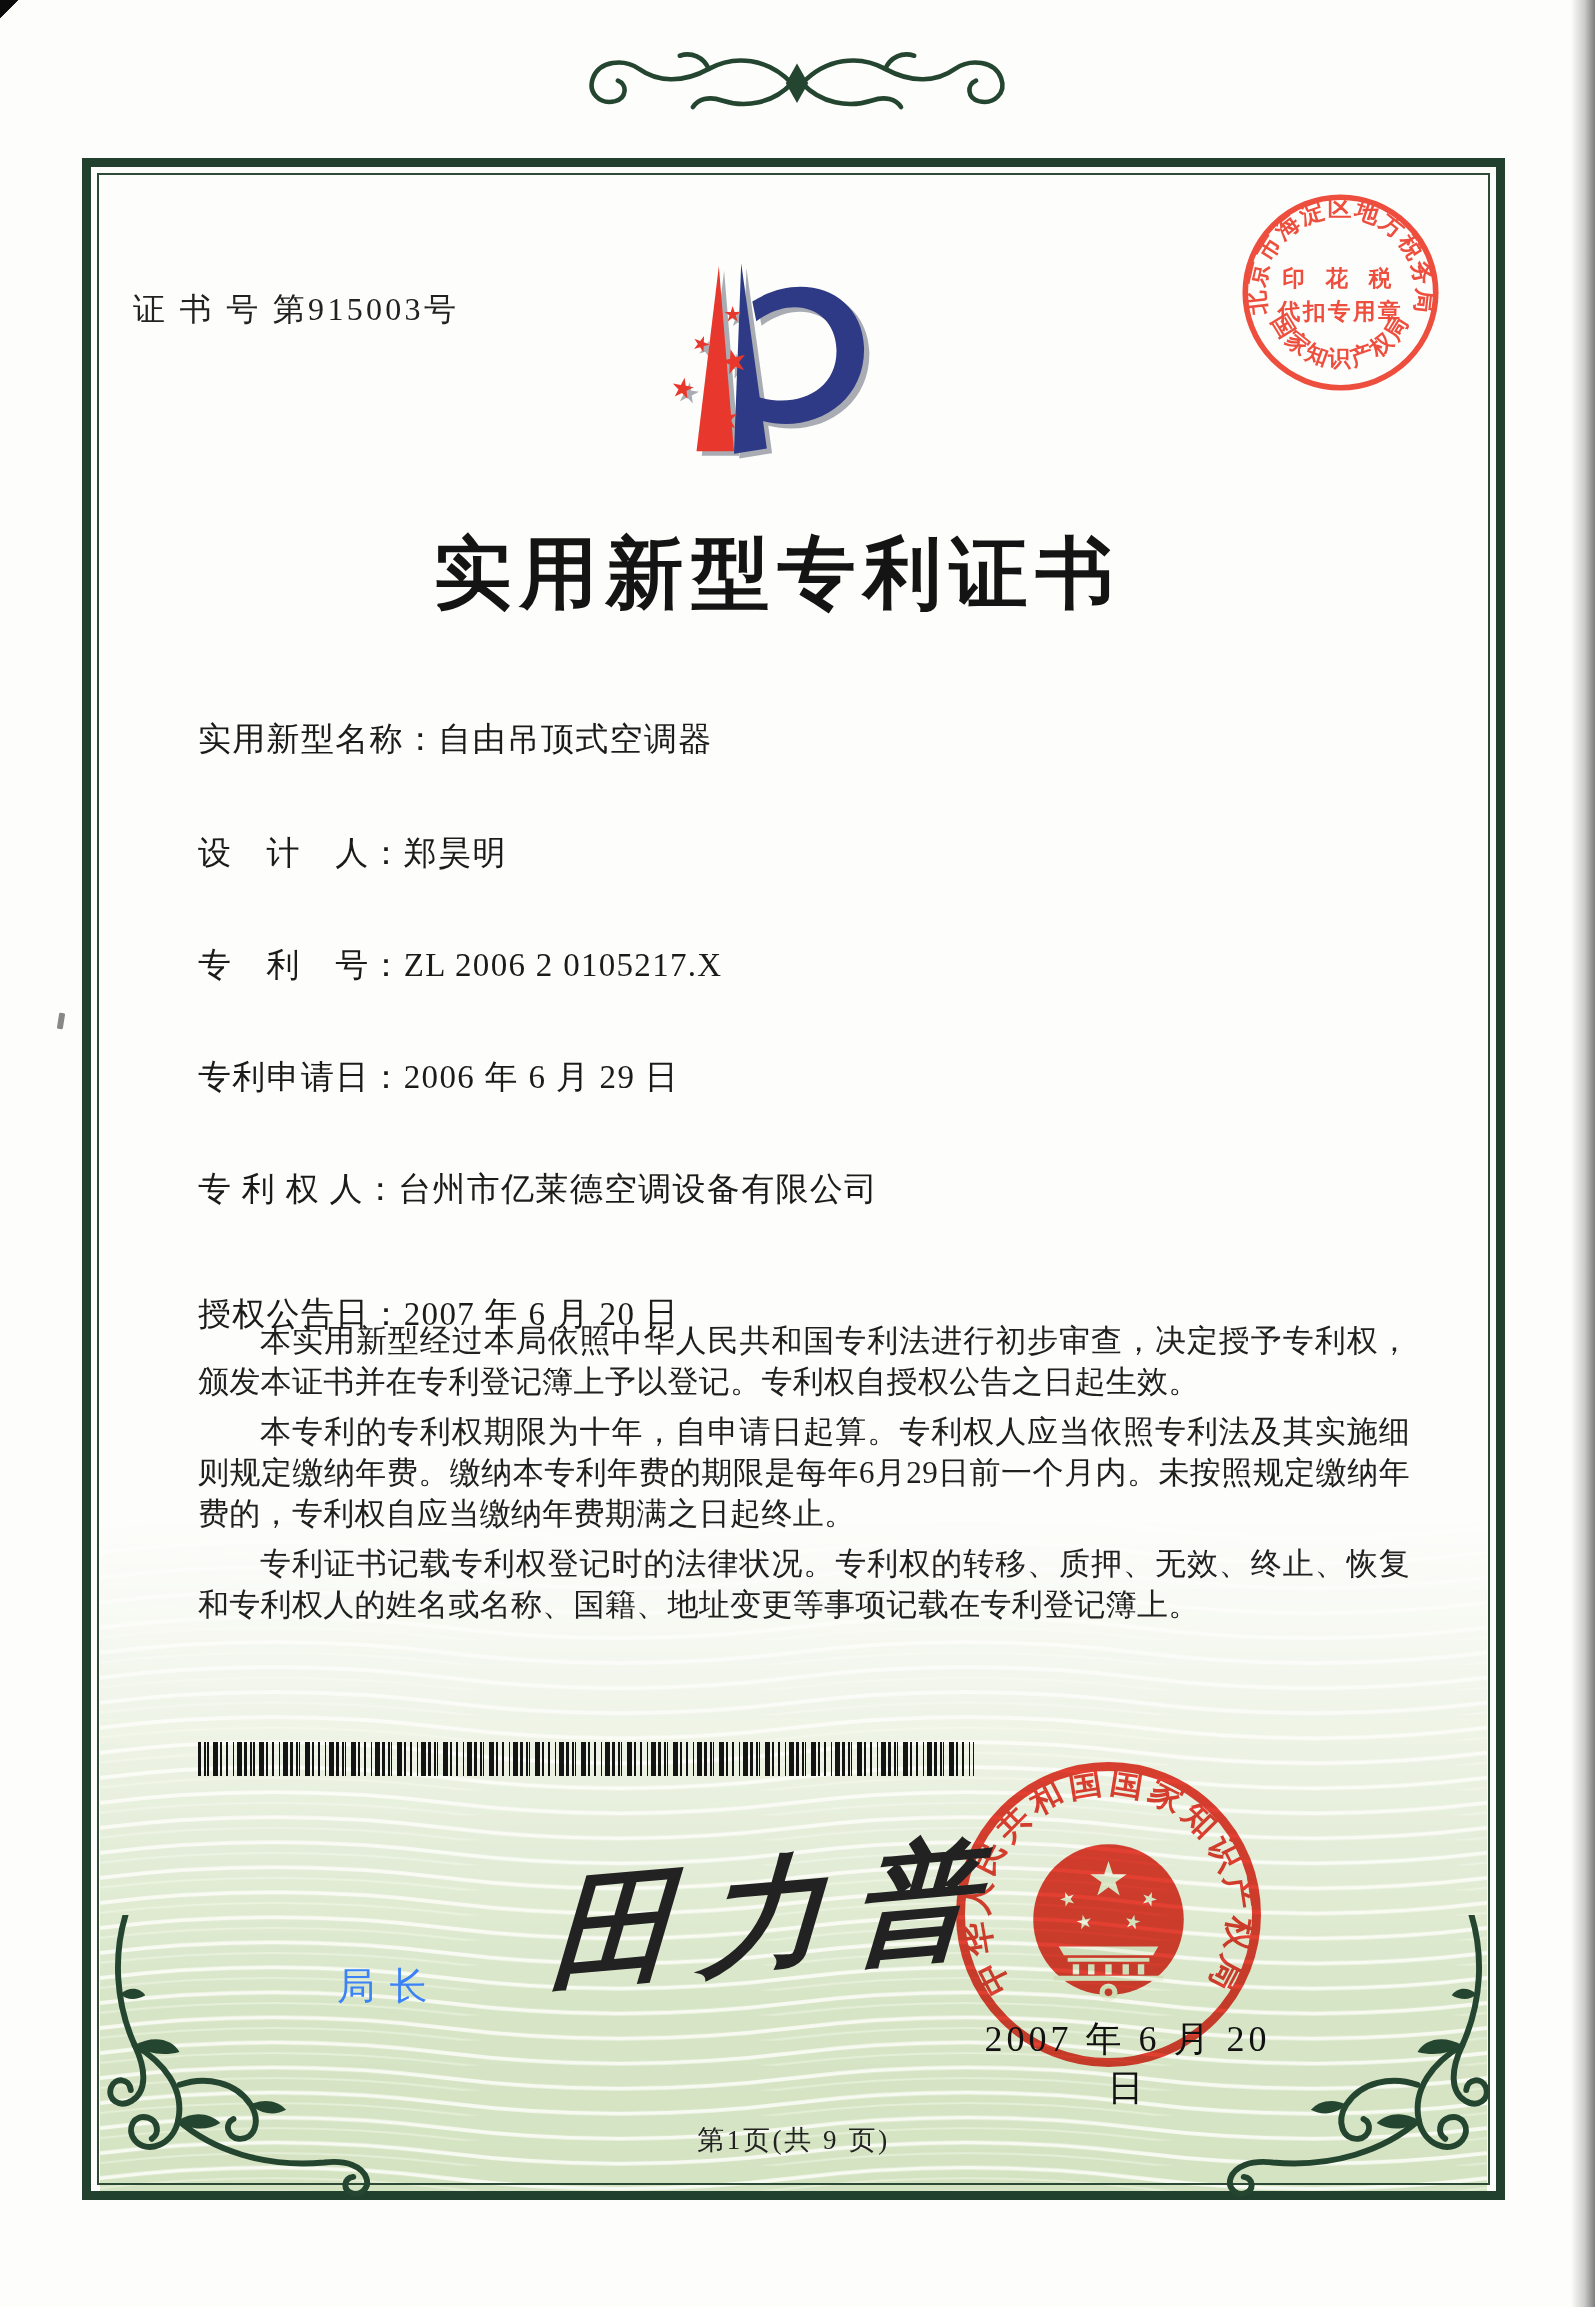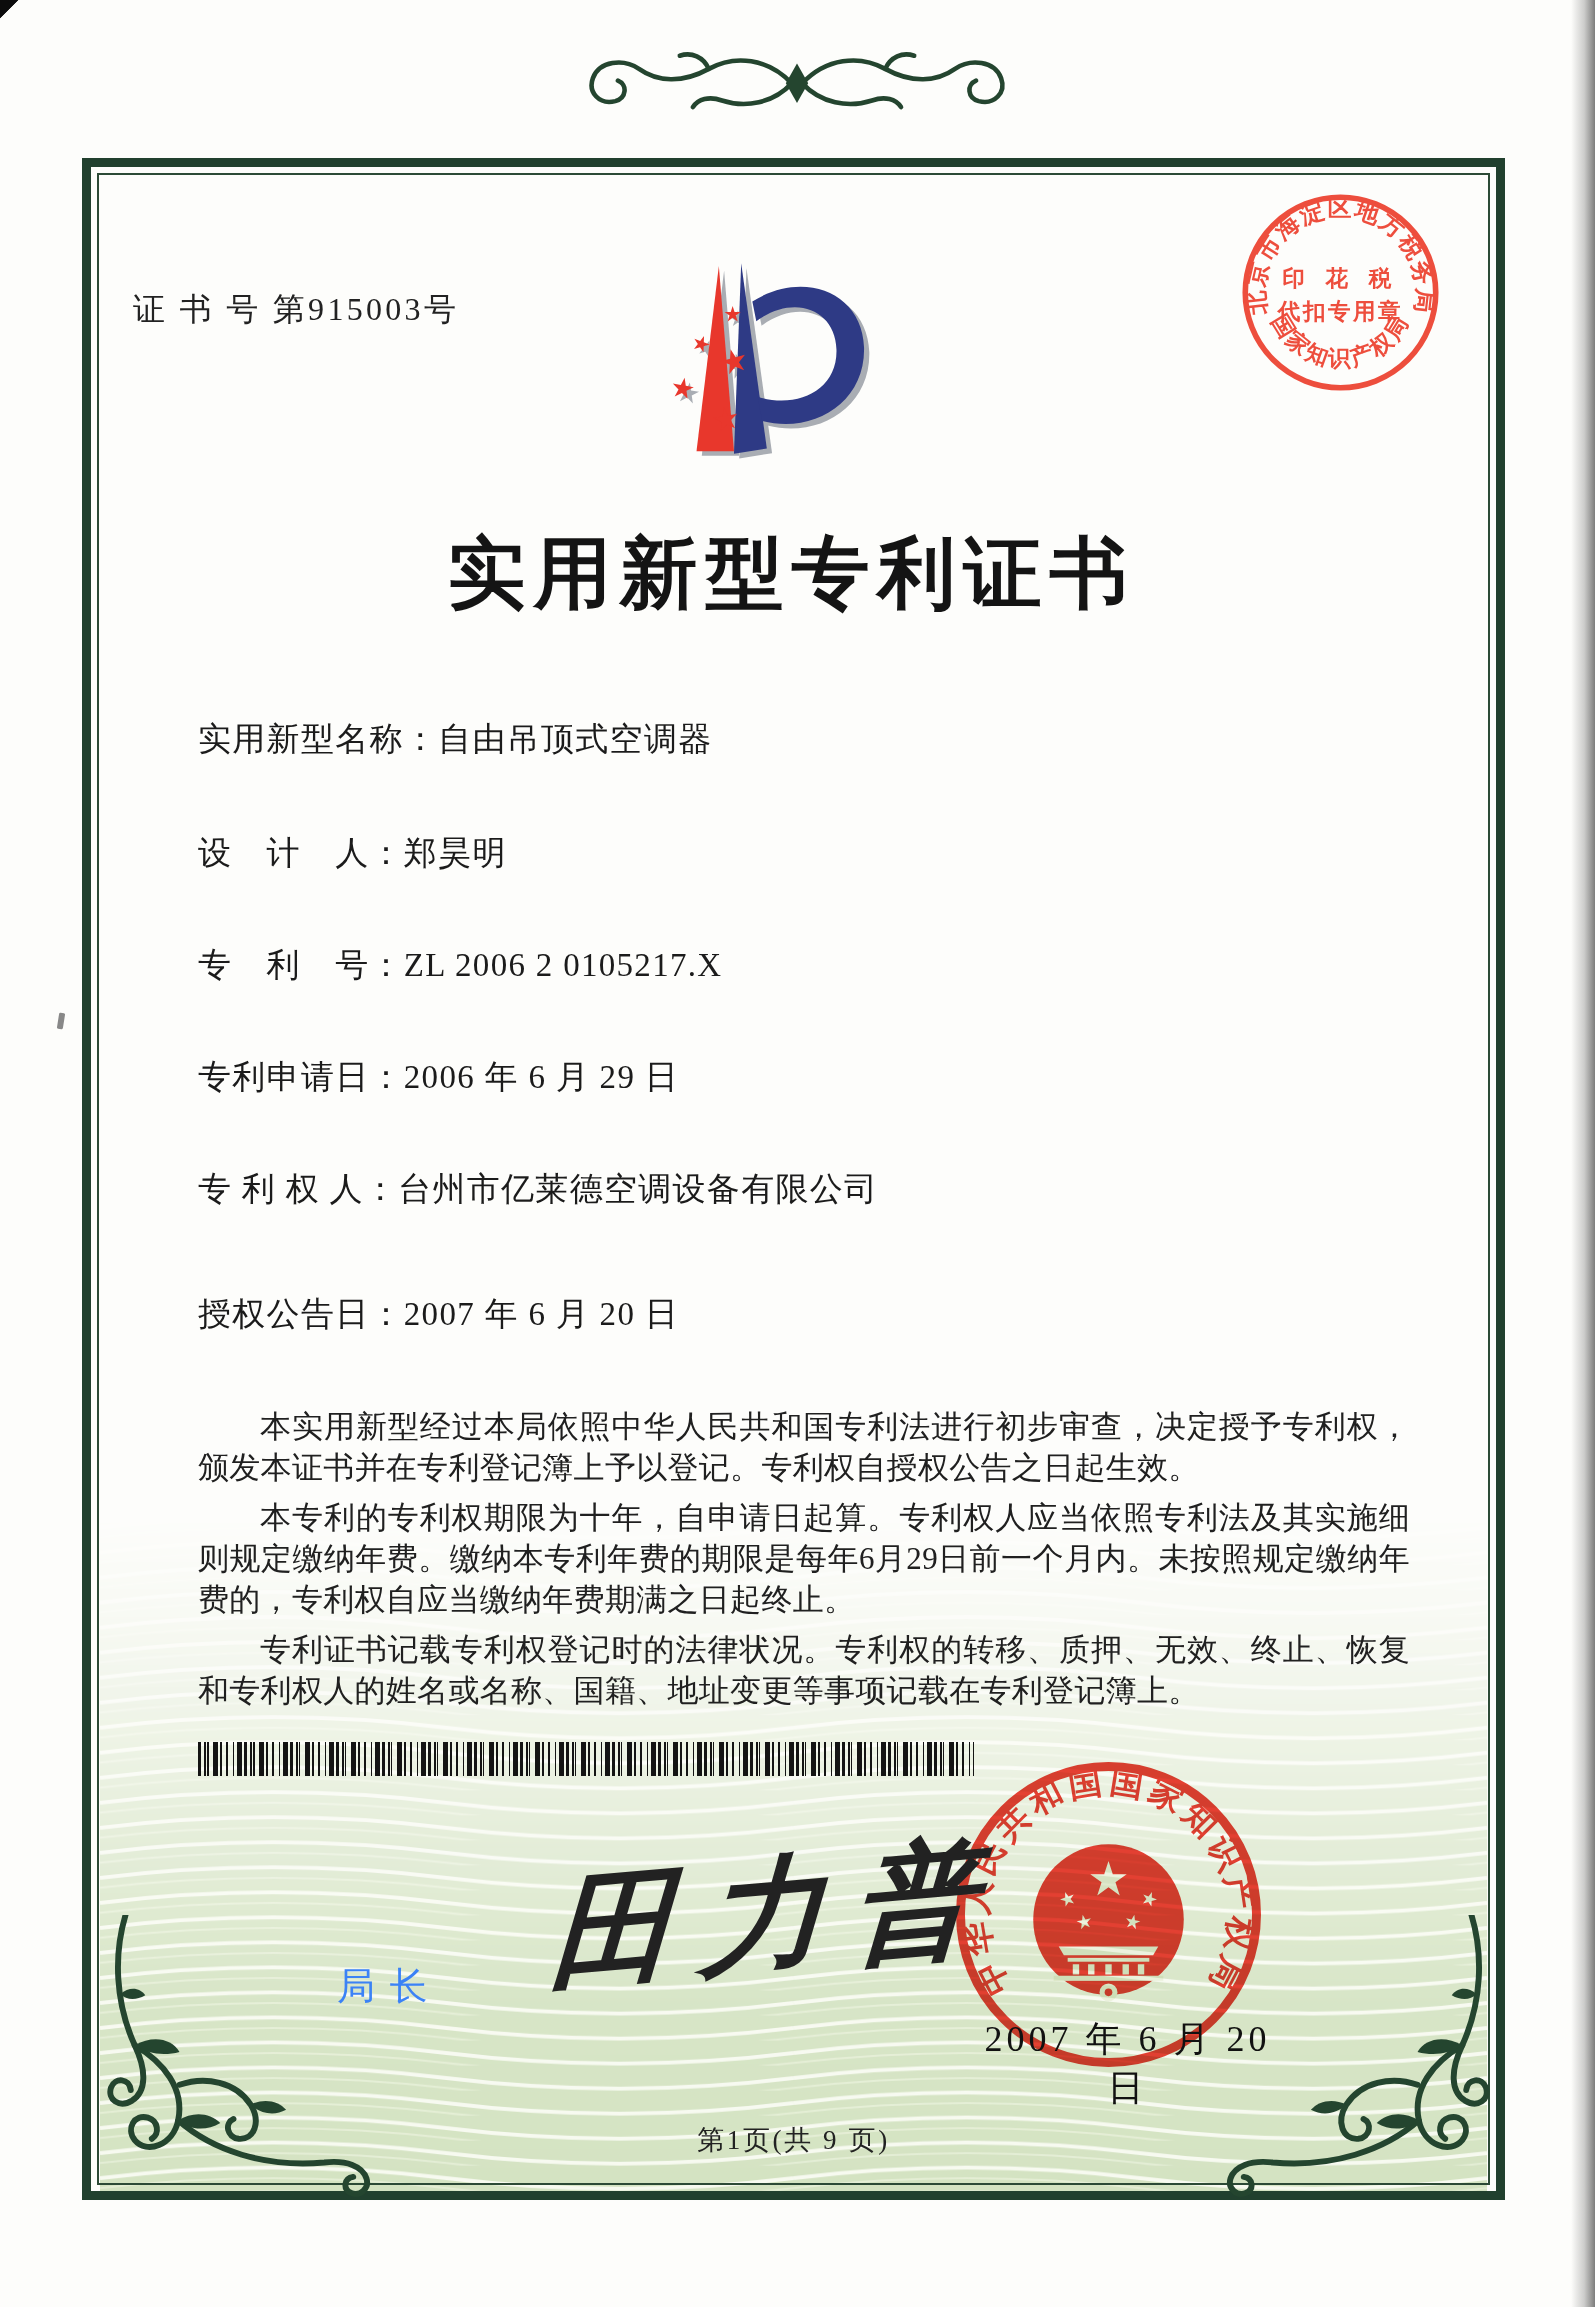--- a/index.html
+++ b/index.html
@@ -29,30 +29,30 @@
   .top-ornament{position:absolute;left:560px;top:38px;width:474px;height:92px;}
   .corner{position:absolute;width:290px;height:283px;}
   .corner-bl{left:99px;top:1915px;}
   .corner-br{right:97px;top:1915px;transform:scaleX(-1);}
 
   
   .cert-no{position:absolute;left:133px;top:288px;font-size:32px;letter-spacing:3.3px;color:#222;}
   .logo{position:absolute;left:655px;top:262px;width:221px;height:205px;}
   .tax-seal{position:absolute;left:1234px;top:186px;width:213px;height:213px;mix-blend-mode:multiply;opacity:.95;}
 
-  .title{position:absolute;left:100px;top:522px;width:1383px;text-align:center;
+  .title{position:absolute;left:86px;top:522px;width:1383px;text-align:center;
       font-size:78px;font-weight:bold;letter-spacing:8px;color:#141414;}
 
   
   .field{position:absolute;left:198px;width:1225px;font-size:33px;color:#1b1b1b;white-space:nowrap;}
   .flabel{letter-spacing:1.3px;}
   .fvalue{letter-spacing:1.3px;}
 
   
-  .body-text{position:absolute;left:198px;top:1406px;width:1212px;}
+  .body-text{position:absolute;left:198px;top:1320px;width:1212px;}
   .body-text p{margin:0 0 9.2px 0;font-size:31px;line-height:41px;text-indent:2em;
       letter-spacing:0.3px;color:#202020;text-align:justify;}
 
   
   .barcode{position:absolute;left:198px;top:1742px;width:776px;height:34px;
       background:repeating-linear-gradient(90deg,
         #141414 0 3.3px, transparent 3.3px 6px,
         #141414 6px 8px, transparent 8px 9.2px,
         #141414 9.2px 10.5px, transparent 10.5px 15px,
         #141414 15px 20.4px, transparent 20.4px 22.4px,

